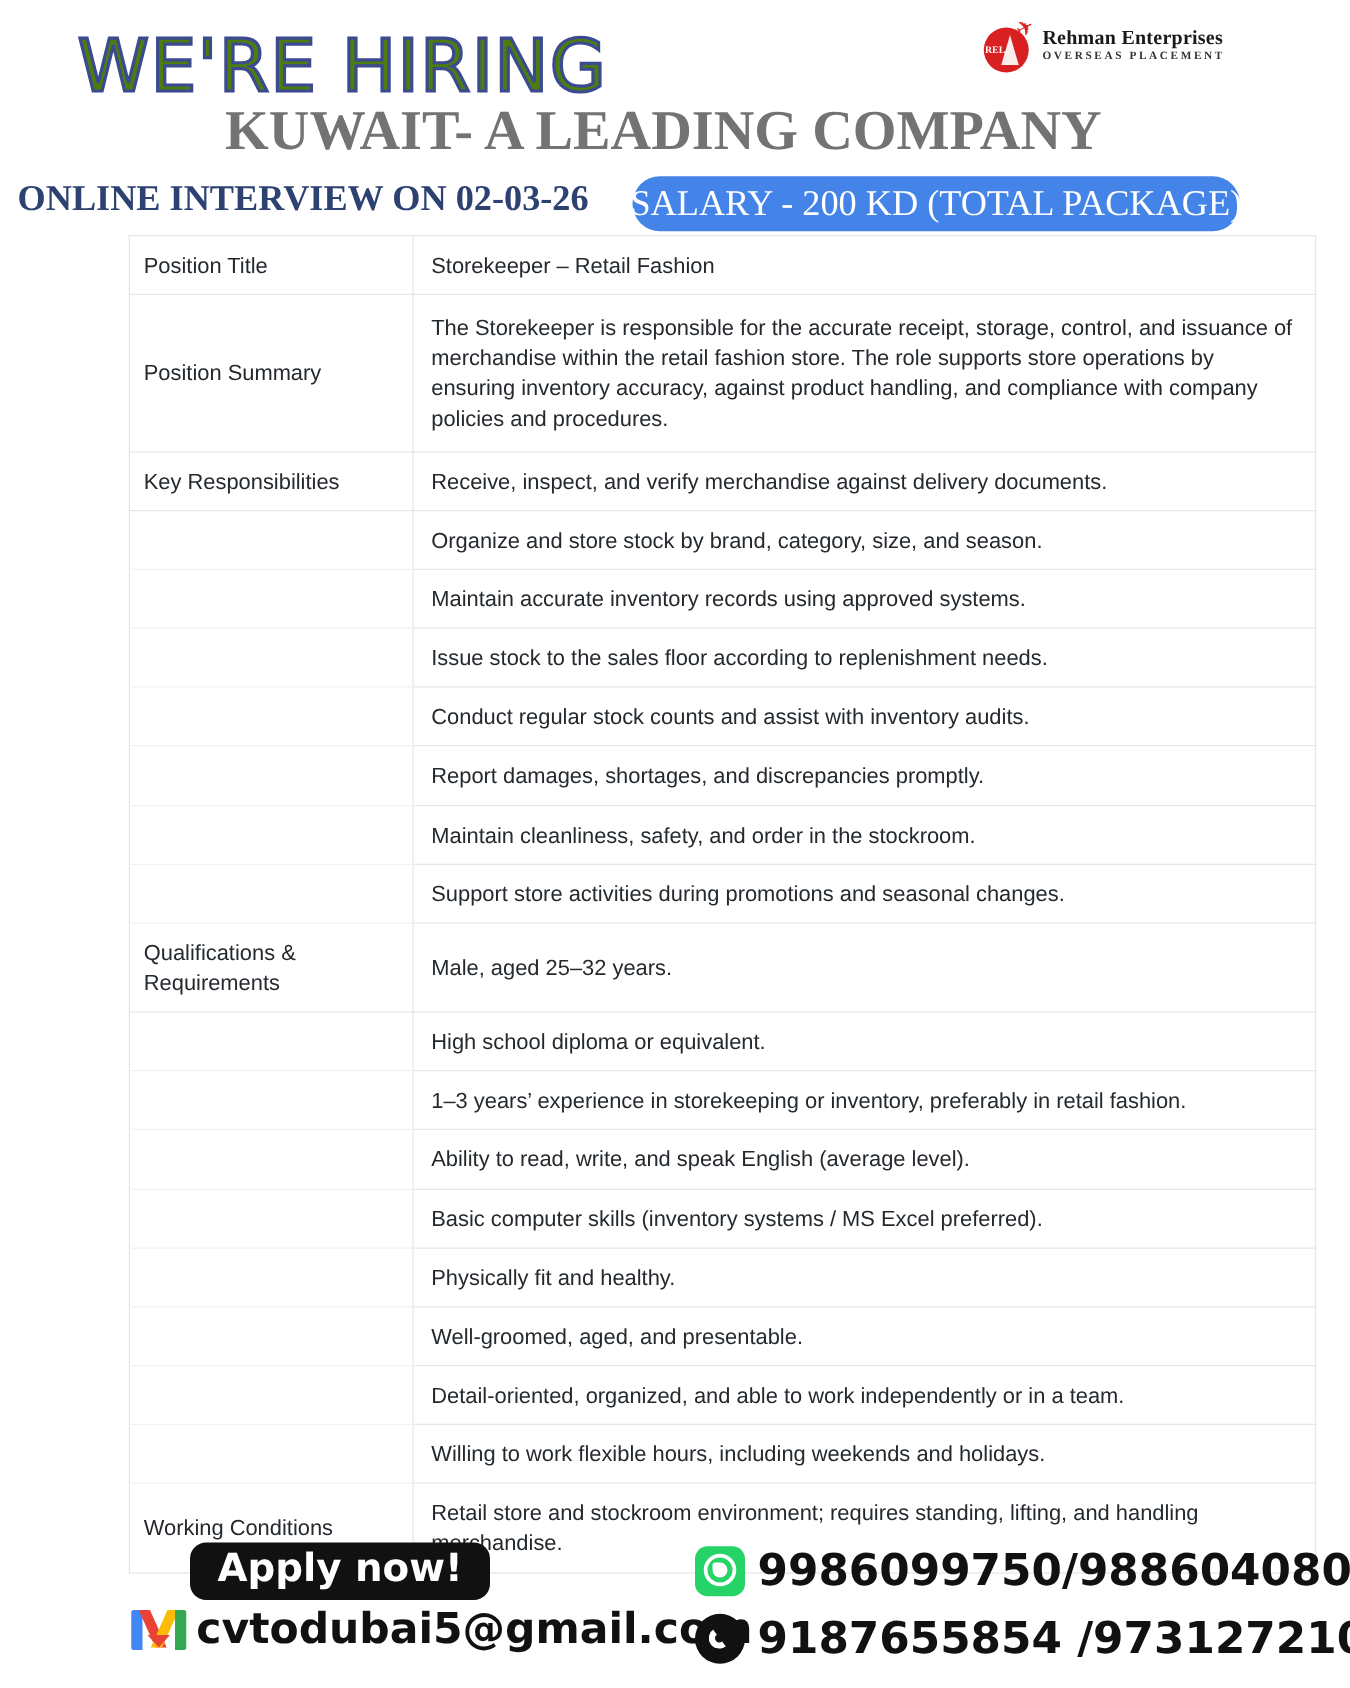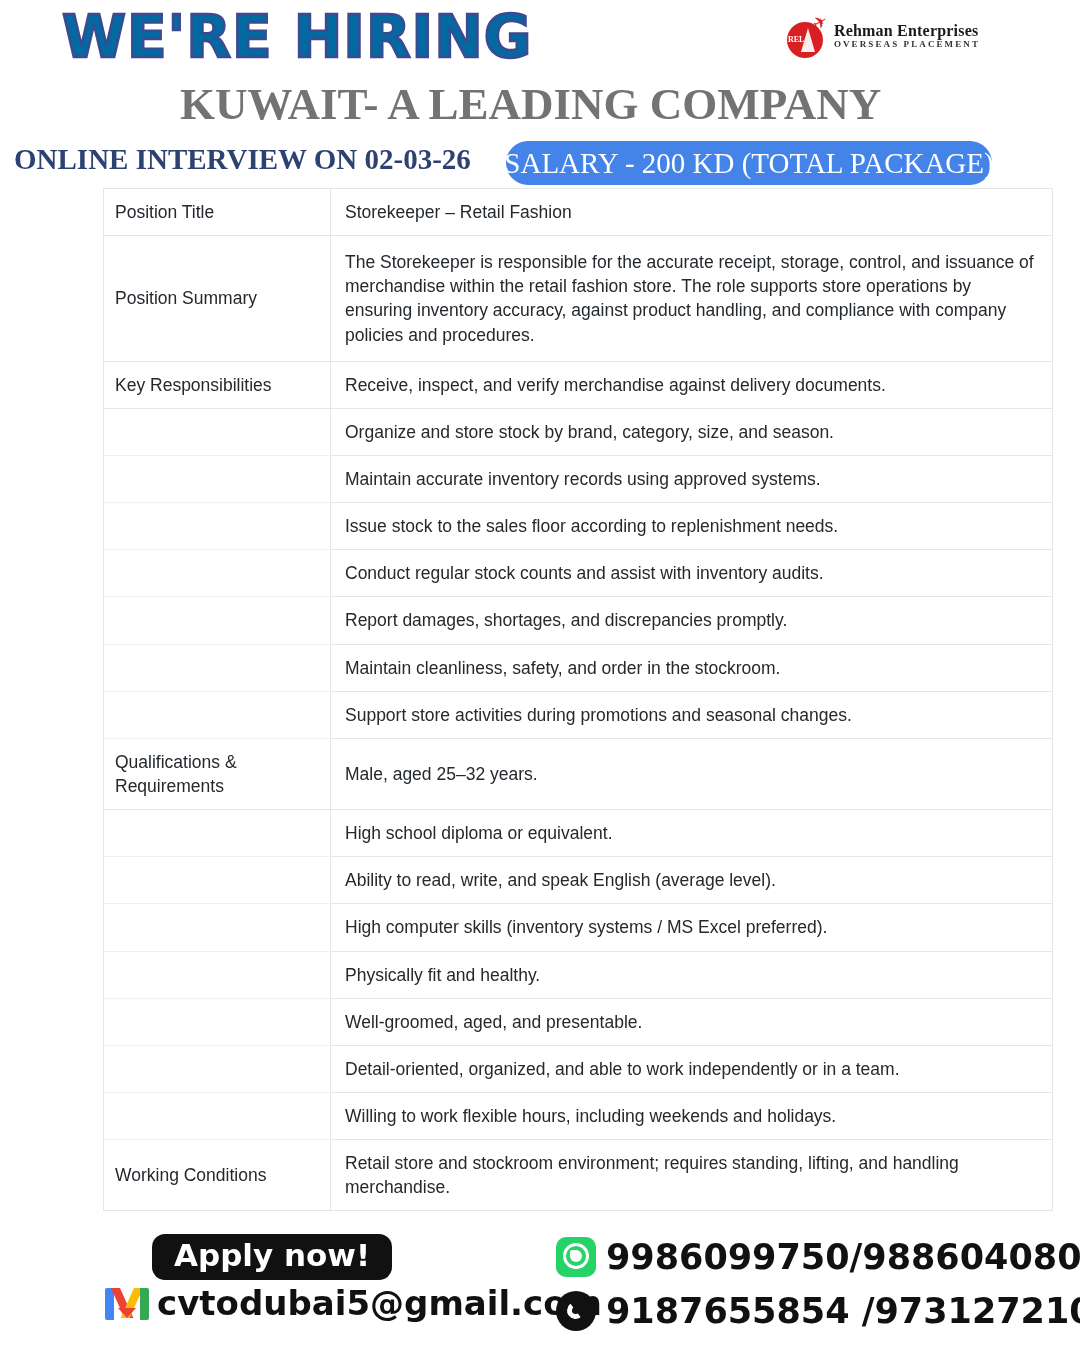--- a/index.html
+++ b/index.html
@@ -17,26 +17,26 @@
 
   
   .header {
     position: relative;
     height: 185px;
     width: 1080px;
   }
   .hiring-title {
     position: absolute;
     left: 62px;
-    top: 8px;
+    top: 24px;
     font-family: "DejaVu Sans", sans-serif;
-    font-weight: bold;
+    font-weight: normal;
     font-size: 58px;
     letter-spacing: 1px;
-    color: #0369a1;
+    color: #4d7c0f;
     -webkit-text-stroke: 2.5px #3b4a91;
     line-height: 1;
     white-space: nowrap;
   }
   .logo-block {
     position: absolute;
     right: 100px;
     top: 14px;
     display: flex;
     align-items: center;
@@ -374,25 +374,29 @@
       <tr>
         <td class="label-cell">Qualifications &amp; Requirements</td>
         <td class="value-cell">Male, aged 25–32 years.</td>
       </tr>
       <tr>
         <td class="label-cell blank-cell"></td>
         <td class="value-cell">High school diploma or equivalent.</td>
       </tr>
       <tr>
         <td class="label-cell blank-cell"></td>
+        <td class="value-cell">1–3 years’ experience in storekeeping or inventory, preferably in retail fashion.</td>
+      </tr>
+      <tr>
+        <td class="label-cell blank-cell"></td>
         <td class="value-cell">Ability to read, write, and speak English (average level).</td>
       </tr>
       <tr>
         <td class="label-cell blank-cell"></td>
-        <td class="value-cell">High computer skills (inventory systems / MS Excel preferred).</td>
+        <td class="value-cell">Basic computer skills (inventory systems / MS Excel preferred).</td>
       </tr>
       <tr>
         <td class="label-cell blank-cell"></td>
         <td class="value-cell">Physically fit and healthy.</td>
       </tr>
       <tr>
         <td class="label-cell blank-cell"></td>
         <td class="value-cell">Well-groomed, aged, and presentable.</td>
       </tr>
       <tr>

